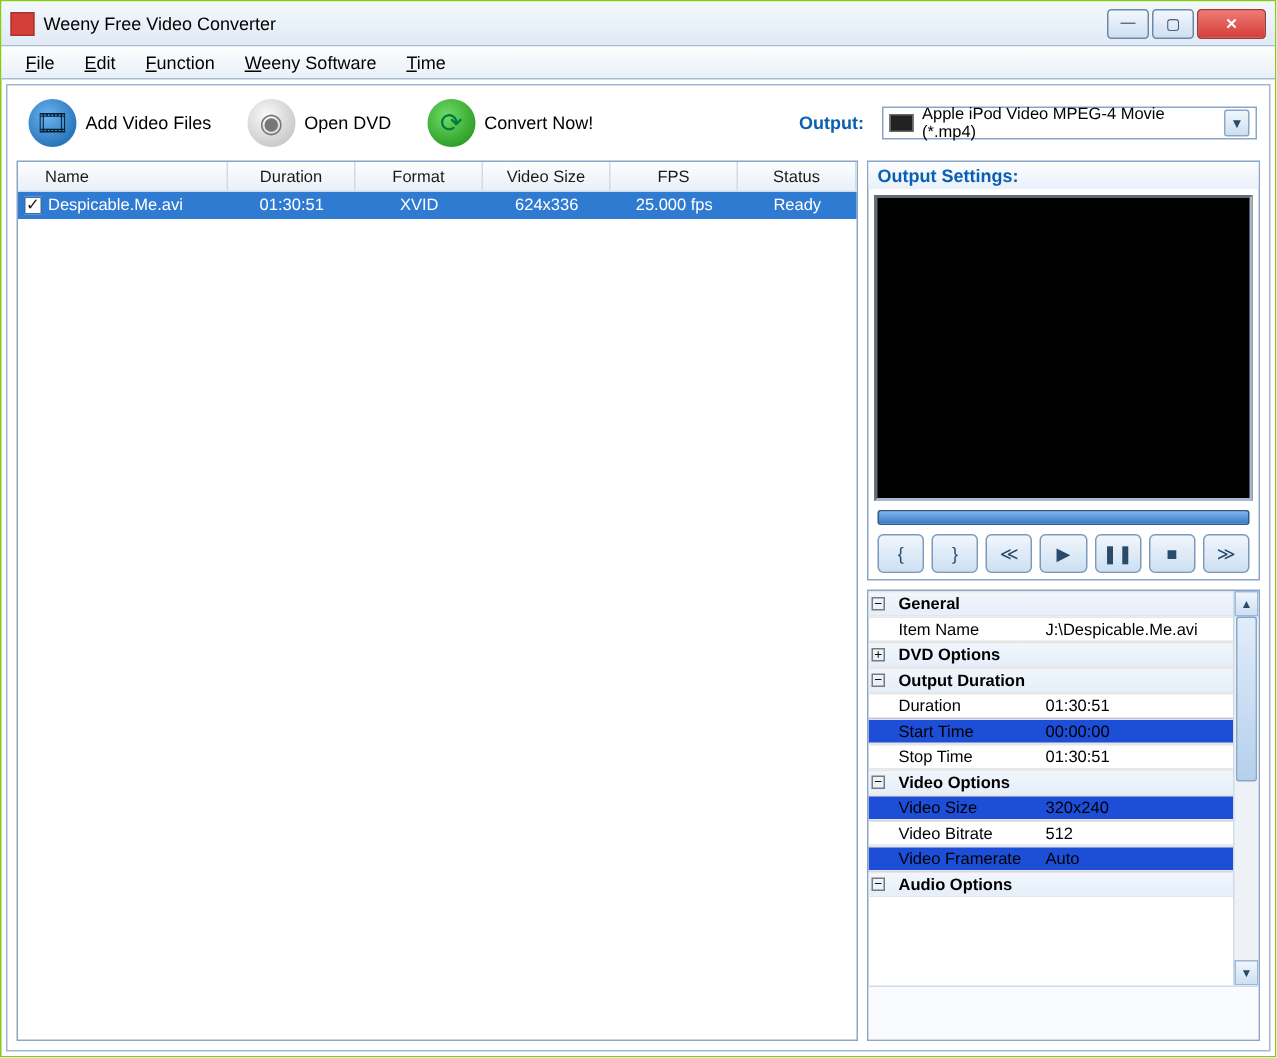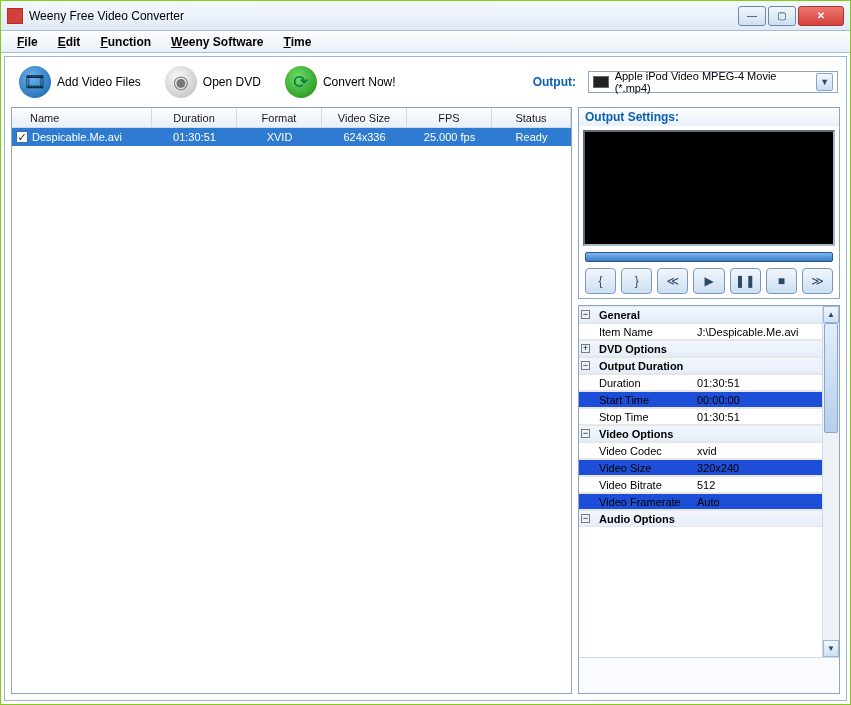--- a/index.html
+++ b/index.html
@@ -54,21 +54,20 @@
     background: linear-gradient(#fdfefe, #e9f0f8);
     border-bottom: 1px solid #a7bdd6;
     display: flex; align-items: center;
     padding-left: 8px;
     gap: 4px;
   }
   .menubar .menu-item {
     padding: 2px 8px;
     text-decoration: underline;
     text-decoration-color: rgba(0,0,0,0);
-    font-weight: bold;
   }
   .menubar .menu-item::first-letter { text-decoration: underline; }
   .inner {
     flex: 1;
     margin: 3px;
     border: 1px solid #9db8d6;
     background: #fff;
     display: flex;
     flex-direction: column;
   }
@@ -142,21 +141,21 @@
   }
 
   .right-panel {
     width: 264px;
     display: flex; flex-direction: column; gap: 6px;
   }
   .group {
     border: 1px solid #8aa6c6; background: #fff;
     display: flex; flex-direction: column;
   }
-  .group.preview { height: 192px; }
+  .group.preview { height: 280px; }
   .group-title {
     color: #0a5fb0; font-weight: bold;
     padding: 2px 6px; font-size: 12px;
     background: linear-gradient(#fdfeff,#e8f0fa);
   }
   .preview-body {
     flex: 1; padding: 4px; display: flex; flex-direction: column;
   }
   .preview-screen {
     flex: 1; background: #000; border: 2px inset #a8b8cc;
@@ -353,25 +352,20 @@
                     <div class="pname">Stop Time</div>
                     <div class="pval">01:30:51</div>
                   </div>
                   <div class="prow section">
                     <div>
                       <div class="expand-box">−</div>
                     </div>
                     <div class="pname">Video Options</div>
                     <div class="pval"></div>
                   </div>
-                  <div class="prow">
-                    <div></div>
-                    <div class="pname">Video Codec</div>
-                    <div class="pval">xvid</div>
-                  </div>
                   <div class="prow alt">
                     <div></div>
                     <div class="pname">Video Size</div>
                     <div class="pval">320x240</div>
                   </div>
                   <div class="prow">
                     <div></div>
                     <div class="pname">Video Bitrate</div>
                     <div class="pval">512</div>
                   </div>

